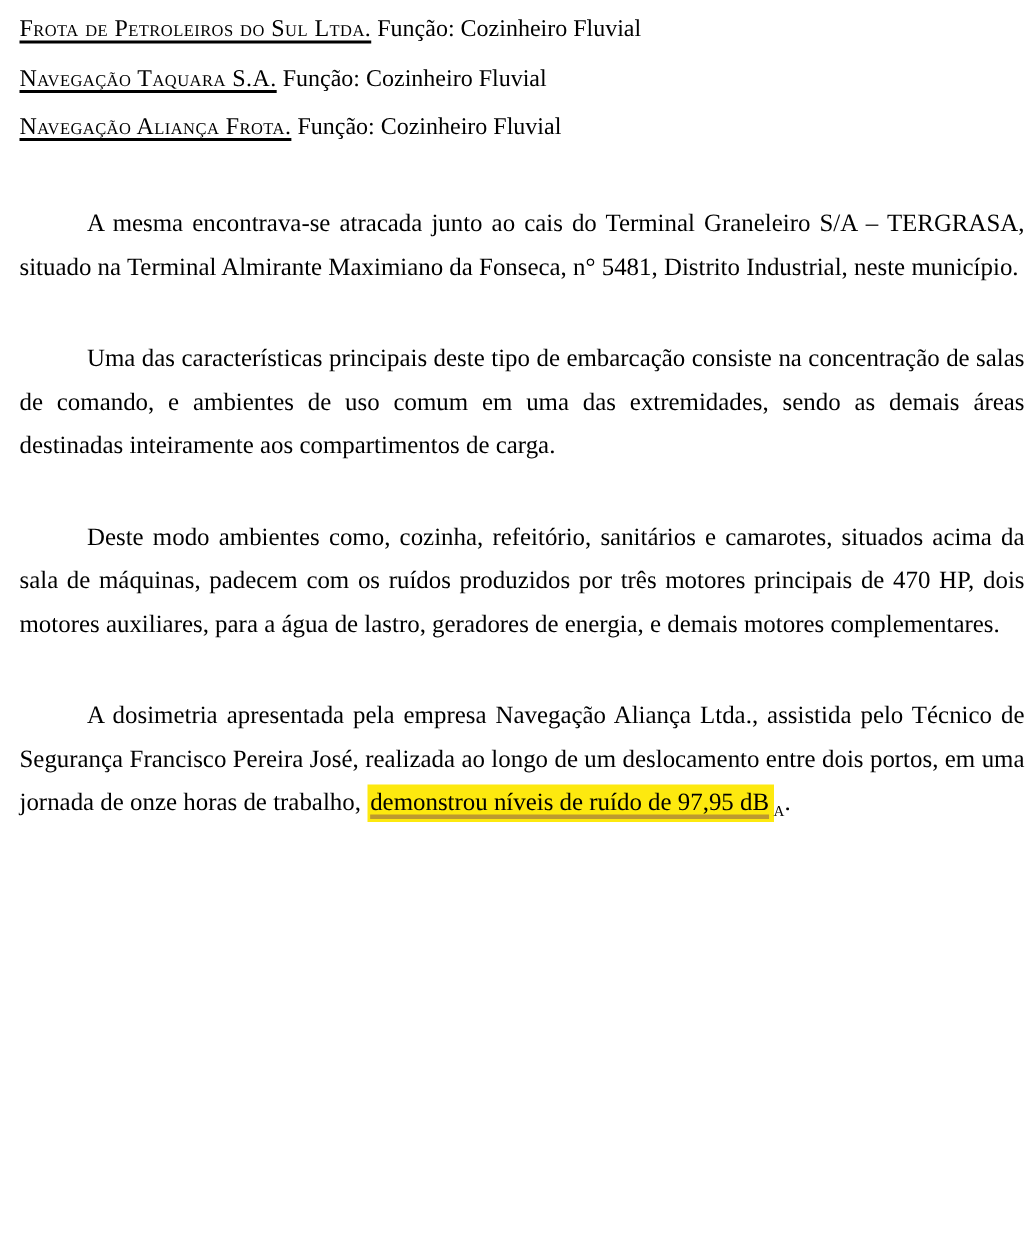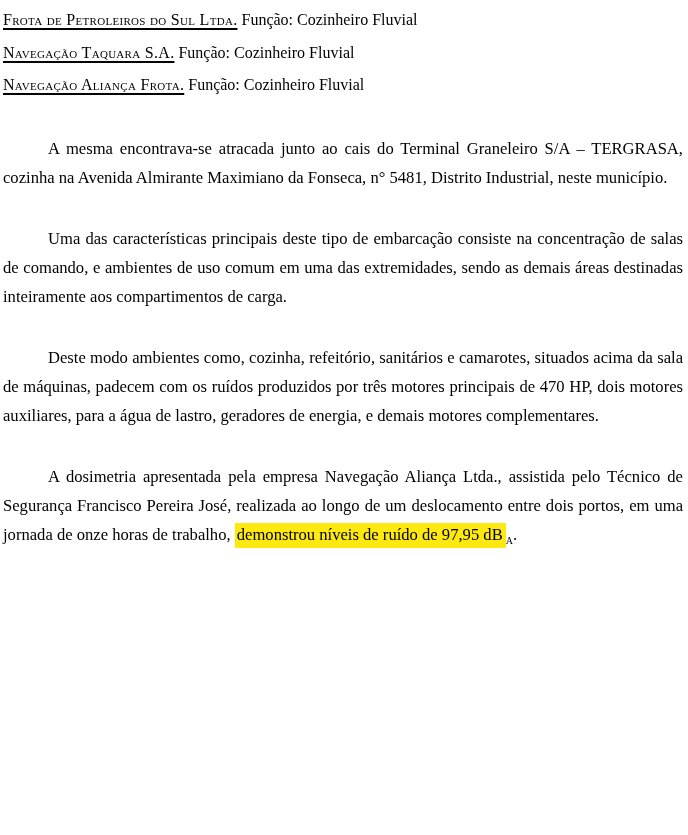--- a/index.html
+++ b/index.html
@@ -11,21 +11,21 @@
     width: 688px;
     height: 835px;
     overflow: hidden;
     font-family: "Liberation Serif", "DejaVu Serif", serif;
     color: #000000;
   }
   .page {
     box-sizing: border-box;
     width: 688px;
     height: 835px;
-    padding: 4px 5px 0 3px;
+    padding: 4px 5px 0 13px;
   }
   
   .employer-line {
     margin: 0;
     font-size: 16px;
     line-height: 32.5px;
     white-space: nowrap;
   }
   .company {
     font-variant: small-caps;
@@ -46,20 +46,21 @@
   .body-para.first {
     margin-top: 20px;
   }
   
   mark.hl {
     background: #fde90f;
     color: #000000;
     padding: 2px 3px 4px 2px;
   }
   .hl-ul {
+    text-decoration: underline;
     text-decoration-color: #bd9a2e;
     text-decoration-thickness: 2.5px;
     text-underline-offset: 3px;
     text-decoration-skip-ink: none;
   }
   sub.db-sub {
     font-size: 10px;
     line-height: 0;
     vertical-align: -4px;
   }
@@ -68,19 +69,19 @@
 <body>
 
 <div class="page">
 
   <div class="employers">
     <p class="employer-line"><span class="company">Frota de Petroleiros do Sul Ltda.</span> <span class="role">Função: Cozinheiro Fluvial</span></p>
     <p class="employer-line"><span class="company">Navegação Taquara S.A.</span> <span class="role">Função: Cozinheiro Fluvial</span></p>
     <p class="employer-line"><span class="company">Navegação Aliança Frota.</span> <span class="role">Função: Cozinheiro Fluvial</span></p>
   </div>
 
-  <p class="body-para">A mesma encontrava-se atracada junto ao cais do Terminal Graneleiro S/A – TERGRASA, cozinha na Avenida Almirante Maximiano da Fonseca, n° 5481, Distrito Industrial, neste município.</p>
+  <p class="body-para">A mesma encontrava-se atracada junto ao cais do Terminal Graneleiro S/A – TERGRASA, situado na Terminal Almirante Maximiano da Fonseca, n° 5481, Distrito Industrial, neste município.</p>
   <p class="body-para">Uma das características principais deste tipo de embarcação consiste na concentração de salas de comando, e ambientes de uso comum em uma das extremidades, sendo as demais áreas destinadas inteiramente aos compartimentos de carga.</p>
   <p class="body-para">Deste modo ambientes como, cozinha, refeitório, sanitários e camarotes, situados acima da sala de máquinas, padecem com os ruídos produzidos por três motores principais de 470 HP, dois motores auxiliares, para a água de lastro, geradores de energia, e demais motores complementares.</p>
 
   <p class="body-para"><span>A dosimetria apresentada pela empresa Navegação Aliança Ltda., assistida pelo Técnico de Segurança Francisco Pereira José, realizada ao longo de um deslocamento entre dois portos, em uma jornada de onze horas de trabalho, </span><mark class="hl"><span class="hl-ul">demonstrou níveis de ruído de 97,95 dB</span></mark><sub class="db-sub">A</sub><span>.</span></p>
 
 </div>
 
 </body></html>

